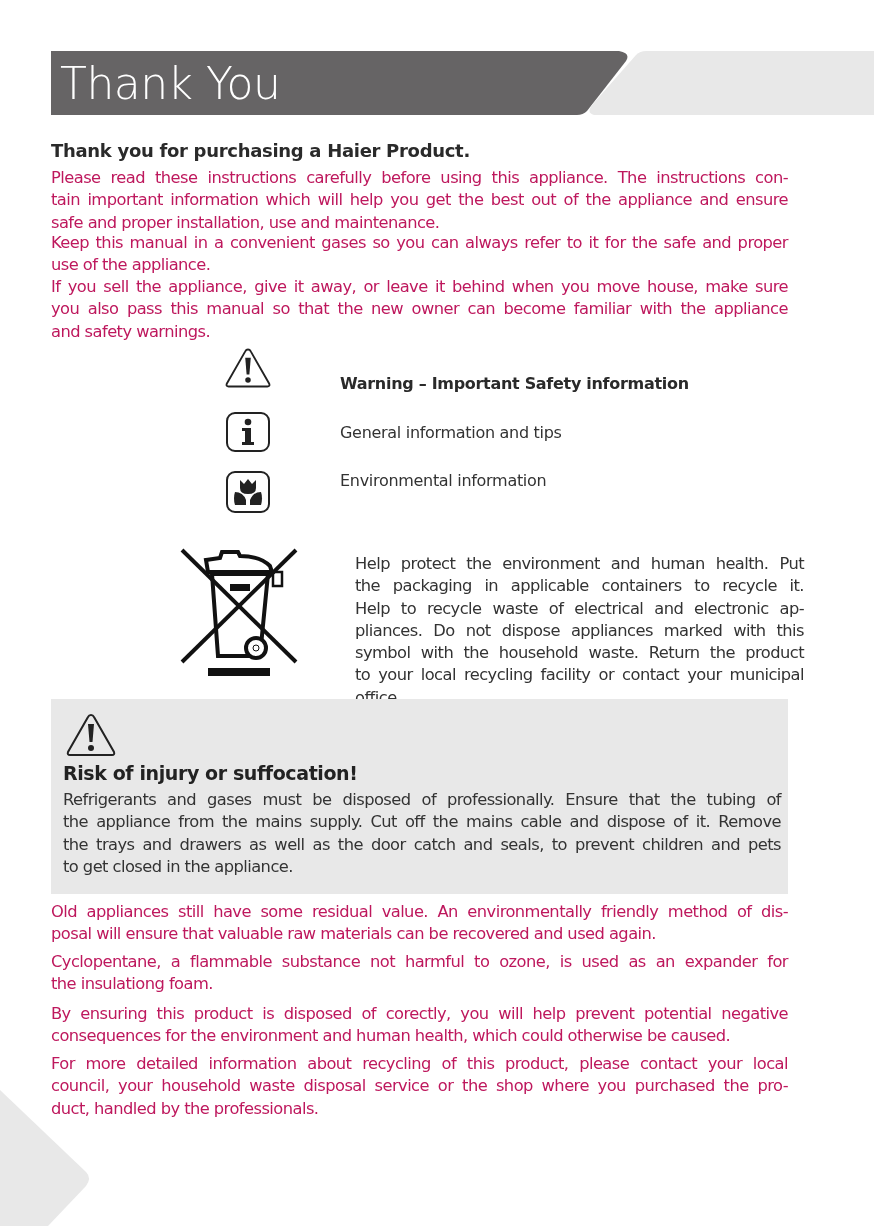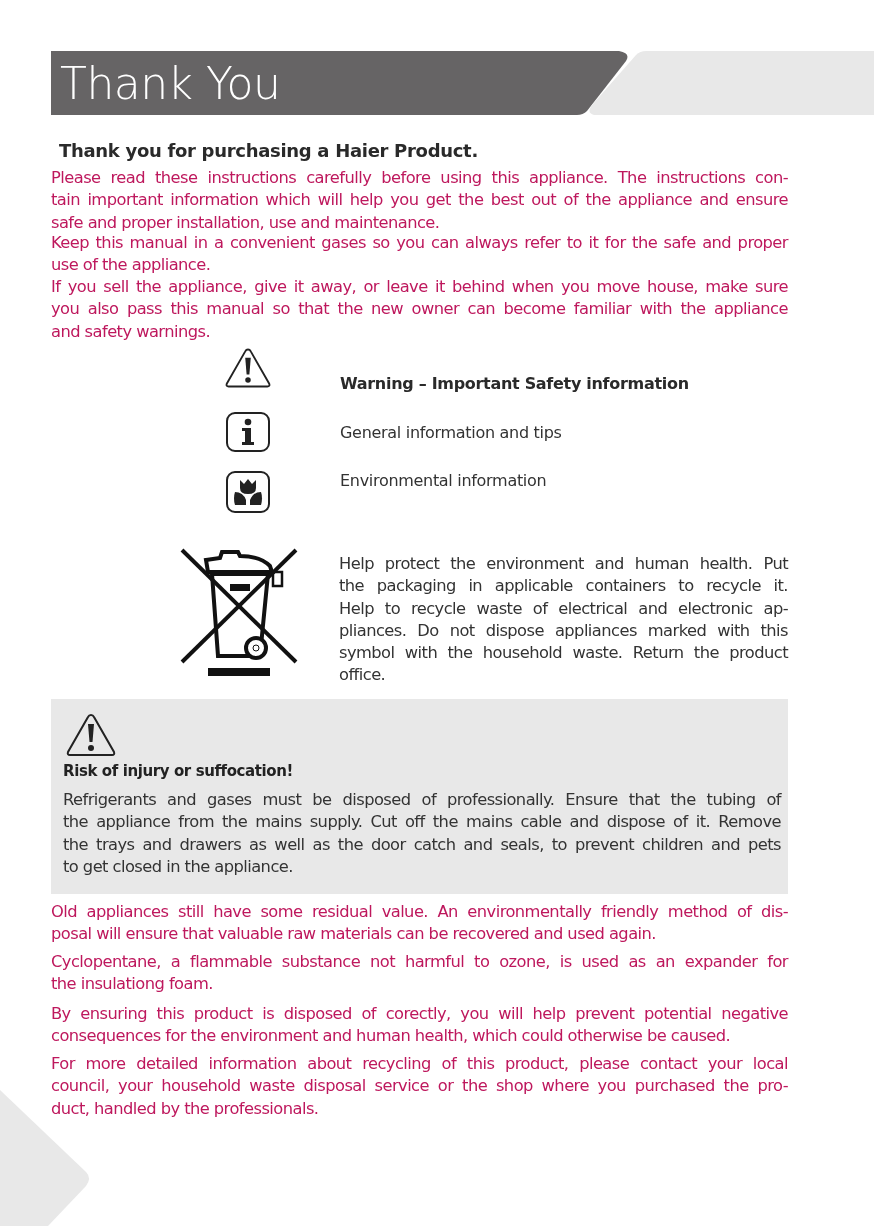--- a/index.html
+++ b/index.html
@@ -24,41 +24,40 @@
     position:absolute; left:51px; width:737px; font-size:16.3px; line-height:22.3px;
     text-align:justify; color:#be185d;
     font-family:"DejaVu Sans", sans-serif; font-weight:normal; letter-spacing:-0.55px;
   }
   .p span.line { display:block; text-align:justify; text-align-last:justify; }
   .p span.line.last { text-align-last:left; }
   .heading {
     position:absolute; left:51px; top:140px; font-size:18px; font-weight:bold;
     color:#2a2a2a; letter-spacing:-0.3px;
     font-family:"DejaVu Sans", sans-serif;
-    margin-left:8px;
   }
   .legend-row { position:absolute; left:224px; display:flex; align-items:center; }
   .legend-icon { width:48px; height:48px; display:flex; align-items:center; justify-content:center; }
   .legend-text { position:absolute; left:340px; font-size:16px; color:#333; letter-spacing:-0.3px; }
   .legend-text.bold { font-weight:bold; font-size:16px; color:#2a2a2a;text-align:right; }
 
   .weee { position:absolute; left:178px; top:546px; }
   .weee-text {
-    position:absolute; left:339px; top:553px; width:449px; font-size:16.3px; line-height:22.3px;
+    position:absolute; left:355px; top:553px; width:449px; font-size:16.3px; line-height:22.3px;
     color:#333; letter-spacing:-0.55px;
   }
   .weee-text span.line { display:block; text-align:justify; text-align-last:justify; }
   .weee-text span.line.last { text-align-last:left; }
 
   .warn-box {
     position:absolute; left:51px; top:699px; width:737px; height:195px; background:#e8e8e8;
   }
   .warn-icon { position:absolute; left:65px; top:712px; }
   .warn-title {
-    position:absolute; left:63px; top:762px; font-size:15px; font-weight:bold; color:#222; letter-spacing:-0.4px;
+    position:absolute; left:63px; top:762px; font-size:19px; font-weight:bold; color:#222; letter-spacing:-0.4px;
   }
   .warn-text {
     position:absolute; left:63px; top:789px; width:718px; font-size:16.3px; line-height:22.3px; color:#333; letter-spacing:-0.55px;
   }
   .warn-text span.line { display:block; text-align:justify; text-align-last:justify; }
   .warn-text span.line.last { text-align-last:left; }
 </style>
 </head>
 <body>
 
@@ -137,20 +136,21 @@
     <line x1="118" y1="4" x2="4" y2="116" stroke="#111" stroke-width="4"></line>
     <rect x="30" y="122" width="62" height="8" fill="#111"></rect>
   </svg>
 </div>
 <div class="weee-text">
   <span class="line">Help protect the environment and human health. Put</span>
   <span class="line">the packaging in applicable containers to recycle it.</span>
   <span class="line">Help to recycle waste of electrical and electronic ap-</span>
   <span class="line">pliances. Do not dispose appliances marked with this</span>
   <span class="line">symbol with the household waste. Return the product</span>
+  <span class="line">to your local recycling facility or contact your municipal</span>
   <span class="line last">office.</span>
 </div>
 
 <div class="warn-box"></div>
 <div class="warn-icon">
   <svg width="52" height="46" viewBox="0 0 52 46">
     <path d="M26,3 Q28,3 29,5 L49,40 Q50,43 47,43 L5,43 Q2,43 3,40 L23,5 Q24,3 26,3 Z" fill="none" stroke="#222" stroke-width="2"></path>
     <path d="M23,12 L29,12 L27.5,30 L24.5,30 Z" fill="#222"></path>
     <circle cx="26" cy="36" r="3" fill="#222"></circle>
   </svg>

